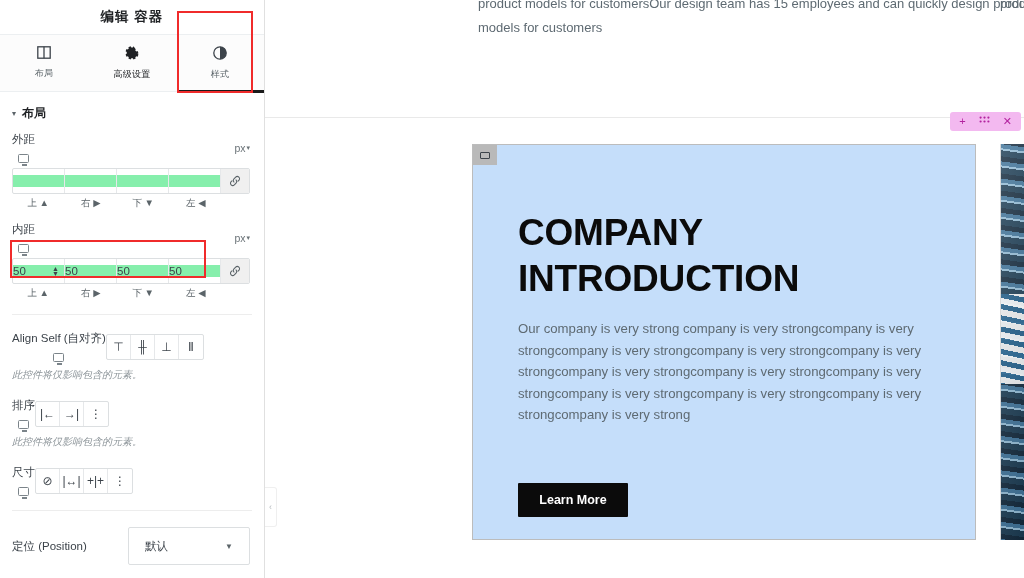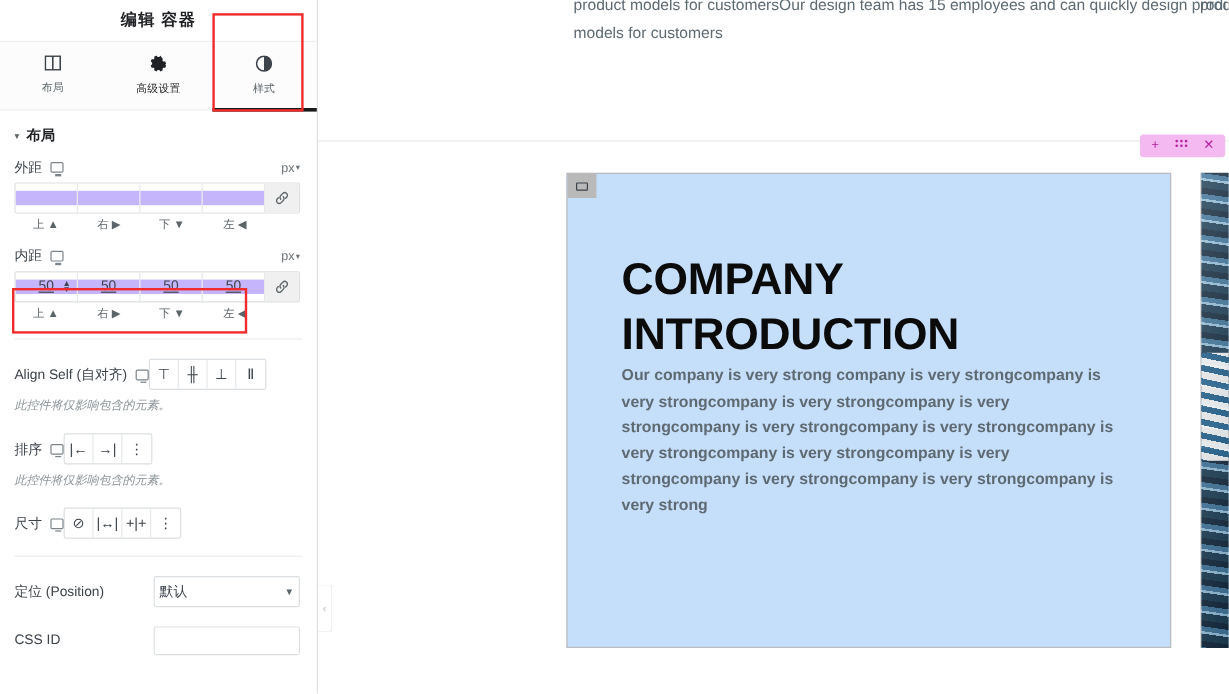--- a/index.html
+++ b/index.html
@@ -63,21 +63,21 @@
   .caret { font-size: 8px; color: #5b6469; }
 
   .field { padding: 0 14px 0 12px; }
   .field-row {
     display: flex; align-items: center;
     justify-content: space-between;
     margin-bottom: 5px;
   }
   .field-label {
     font-size: 11.5px; color: #3c434a;
-    display: flex; align-items: center; gap: 7px;
+    display: flex; align-items: center; gap: 7px; flex-direction: column;
   }
   .mon {
     display: inline-block; width: 11px; height: 9px;
     border: 1.3px solid #7b848a; border-radius: 1.5px;
     position: relative;
   }
   .mon:after {
     content: ""; position: absolute;
     left: 3px; bottom: -3.5px; width: 5px; height: 1.3px;
     background: #7b848a;
@@ -89,25 +89,24 @@
   .unit .dn { font-size: 7px; }
 
   .quad {
     display: flex; height: 26px;
     border: 1px solid #dcdfe1; border-radius: 2px;
     overflow: hidden; background: #fff;
   }
   .quad input {
     flex: 1 1 0; min-width: 0; width: 100%;
     border: none; border-right: 1px solid #e6e8ea;
-    text-align: center; font-size: 11.5px; color: #3c434a;
-    outline: none; background: #c4b5fd;
+    text-align: left; font-size: 11.5px; color: #3c434a;
+    outline: none; background: #86efac;
     font-family: "Liberation Sans", sans-serif;
     padding: 0;
-    text-decoration: underline;
   }
   .quad .cell {
     flex: 1 1 0; min-width: 0; position: relative;
     border-right: 1px solid #e6e8ea; display: flex; align-items: center;
   }
   .quad .cell input { border-right: none; }
   .spin {
     position: absolute; right: 5px; top: 50%;
     transform: translateY(-50%);
     display: flex; flex-direction: column;
@@ -151,24 +150,24 @@
     padding: 6px 14px 0 12px;
     font-size: 10px; font-style: italic; color: #8c9499;
   }
   .divider { height: 1px; background: #ededed; margin: 14px 12px 0 12px; }
 
   .select-row {
     display: flex; align-items: center; justify-content: space-between;
     padding: 0 14px 0 12px; margin-top: 16px;
   }
   .select-box {
-    width: 122px; height: 26px;
+    width: 122px; height: 38px;
     border: 1px solid #dcdfe1; border-radius: 2px;
     background: #fff; display: flex; align-items: center;
-    justify-content: space-between; padding: 0 4px;
+    justify-content: space-between; padding: 0 16px;
     font-size: 11.5px; color: #3c434a; cursor: pointer;
   }
   .select-box .dn { font-size: 8px; color: #5b6469; }
   .txt-input {
     width: 64px; height: 24px;
     border: 1px solid #dcdfe1; border-radius: 2px;
     background: #fff; outline: none;
     font-size: 11.5px; color: #3c434a; padding: 0 6px;
     font-family: "Liberation Sans", sans-serif;
   }
@@ -240,23 +239,23 @@
     display: block; width: 10px; height: 7px;
     border: 1.6px solid #3c434a; border-radius: 1px;
   }
   .hero-title {
     position: absolute; left: 45px; top: 40px;
     width: 430px;
     font-size: 37px; font-weight: 700; line-height: 46px;
     color: #0b0b0b; letter-spacing: -0.2px;
   }
   .hero-body {
-    position: absolute; left: 45px; top: 144px;
+    position: absolute; left: 45px; top: 160px;
     width: 412px;
-    font-size: 13.2px; line-height: 21.5px; color: #5e6a72; font-weight: bold;
+    font-size: 13.2px; line-height: 21.5px; color: #5e6a72;
   }
   .hero-btn {
     position: absolute; left: 45px; top: 338px;
     width: 110px; height: 34px;
     background: #0b0b0b; color: #fff;
     display: flex; align-items: center; justify-content: center;
     font-size: 12.5px; font-weight: 700; cursor: pointer;
     border-radius: 1px;
   }
 
@@ -506,20 +505,21 @@
     <div class="stage">
 
       <div class="collapse-handle">‹</div>
 
       <section class="hero">
         <div class="hero-badge">
             <i></i>
           </div>
         <h1 class="hero-title">COMPANY INTRODUCTION</h1>
         <p class="hero-body">Our company is very strong company is very strongcompany is very strongcompany is very strongcompany is very strongcompany is very strongcompany is very strongcompany is very strongcompany is very strongcompany is very strongcompany is very strongcompany is very strongcompany is very strong</p>
+        <div class="hero-btn">Learn More</div>
       </section>
 
       <div class="side-photo"></div>
 
     </div>
   </main>
 
 </div>
 
 </body></html>

